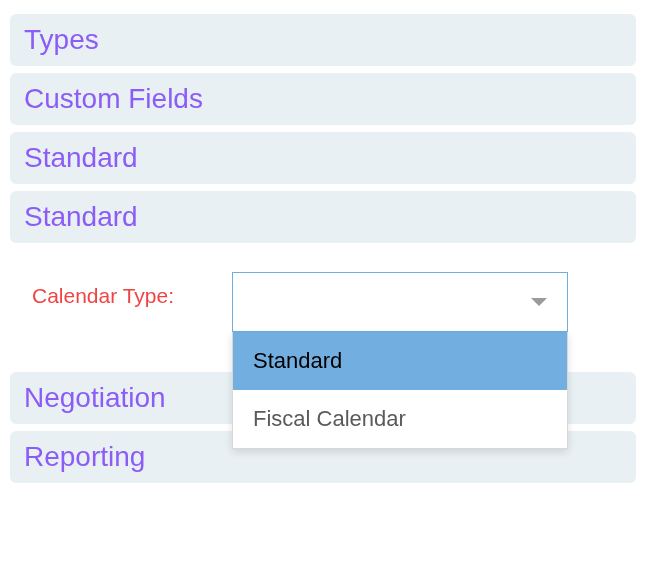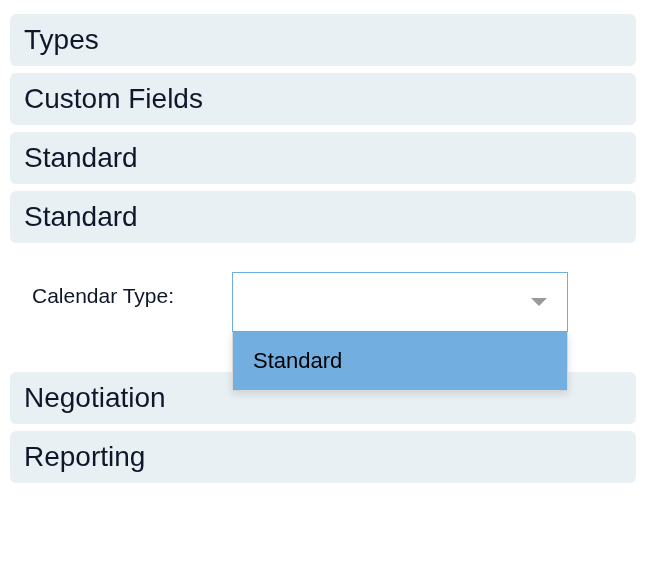--- a/index.html
+++ b/index.html
@@ -10,37 +10,37 @@
     body {
       font-family: -apple-system, BlinkMacSystemFont, "Segoe UI", "Helvetica Neue", Arial, sans-serif;
       font-weight: 300;
       background: #ffffff;
       width: 646px;
       height: 574px;
       padding: 14px 10px;
     }
     .section-header {
       background: #e9f0f4;
-      color: #0f172a;
+      color: #8b5cf6;
       font-size: 28px;
       font-weight: 300;
       padding: 10px 14px;
       margin-bottom: 7px;
       border-radius: 6px;
       cursor: pointer;
     }
     .field-row {
       display: flex;
       align-items: flex-start;
       padding: 22px 0 0 22px;
       margin-bottom: 40px;
       position: relative;
     }
     .field-label {
-      color: #0f172a;
+      color: #ef4444;
       font-size: 21px;
       font-weight: 300;
       width: 200px;
       padding-top: 12px;
     }
     .select-wrapper {
       position: relative;
       width: 336px;
     }
     .select-box {
@@ -93,18 +93,19 @@
 <div class="section-header">Standard</div>
 
 <div class="field-row">
   <div class="field-label">Calendar Type:</div>
   <div class="select-wrapper">
     <div class="select-box">
       <span class="chevron"></span>
     </div>
     <div class="dropdown">
       <div class="dropdown-option highlighted">Standard</div>
+      <div class="dropdown-option">Fiscal Calendar</div>
     </div>
   </div>
 </div>
 
 <div class="section-header">Negotiation</div>
 <div class="section-header">Reporting</div>
 
 </body></html>

